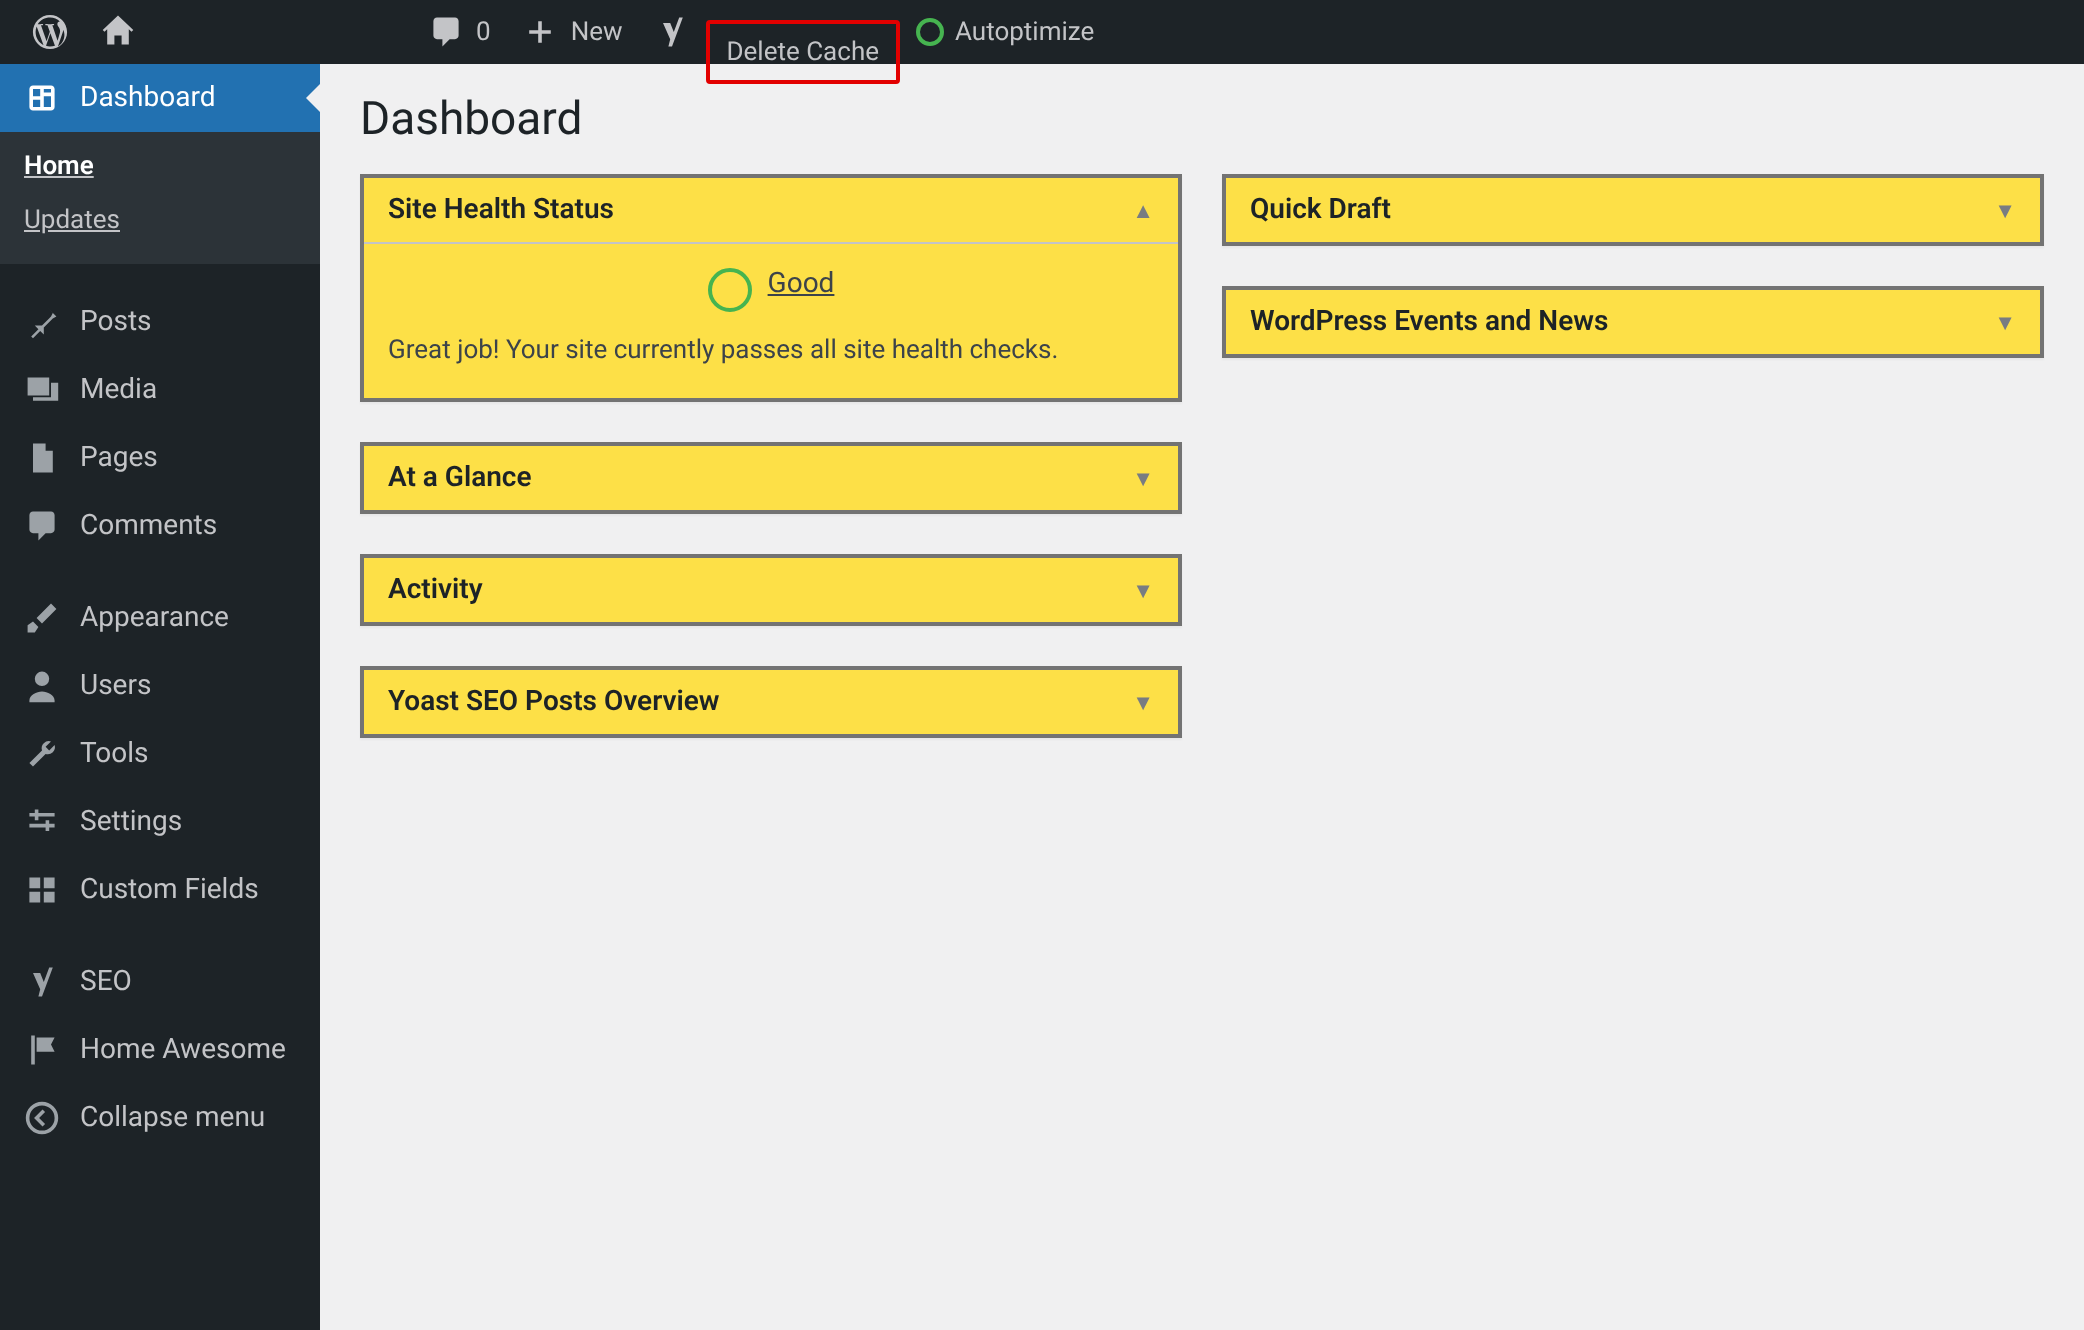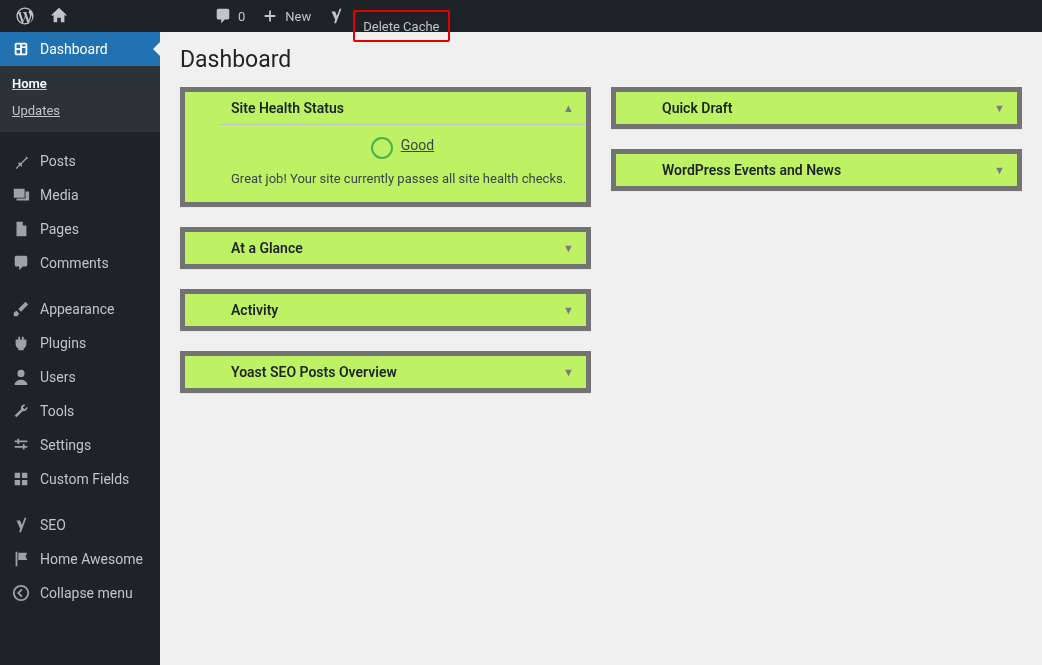--- a/index.html
+++ b/index.html
@@ -23,21 +23,21 @@
   .submenu a{ display:block; padding:6px 12px; color:#c3c4c7; text-decoration:none; font-size:13px; cursor:pointer;}
   .submenu a.active{ color:#fff; font-weight:600;}
   .menu-sep{ height:12px;}
   .arrow-current{ position:relative;}
   .arrow-current::after{ content:""; position:absolute; right:-1px; top:50%; transform:translateY(-50%); border:8px solid transparent; border-right-color:#f0f0f1;}
   
   .main{ flex:1; padding:14px 20px 20px 20px; overflow:auto;}
   .page-title{ font-size:23px; font-weight:400; color:#1d2327; margin-bottom:14px;}
   .columns{ display:flex; gap:20px;}
   .col{ flex:1; display:flex; flex-direction:column; gap:20px;}
-  .postbox{ background:#bef264; border:5px solid #737373; box-shadow:0 1px 1px rgba(0,0,0,.04);padding-left:34px;}
+  .postbox{ background:#fde047; border:2px solid #737373; box-shadow:0 1px 1px rgba(0,0,0,.04);}
   .postbox-header{ display:flex; align-items:center; justify-content:space-between; padding:8px 12px; border-bottom:1px solid #c3c4c7; cursor:pointer;}
   .postbox-header.collapsed{ border-bottom:none;}
   .postbox-header h2{ font-size:14px; font-weight:600; color:#1d2327;}
   .toggle-indicator{ color:#787c82; font-size:11px;}
   .postbox-body{ padding:12px 12px 16px 12px; color:#3c434a; font-size:13px;}
   .health-row{ display:flex; justify-content:center; gap:8px; margin-bottom:12px;text-decoration:underline;}
   .health-circle{ width:22px; height:22px; border:2px solid #46b450; border-radius:50%;}
   .health-label{ font-size:14px;}
 </style>
 </head>
@@ -68,20 +68,24 @@
     <span>New</span>
   </div>
   <div class="item">
     <svg viewBox="0 0 20 20">
         <path d="M14 2l-3 8-2-5H5l4 9-1 4h2l6-16z"></path>
       </svg>
   </div>
   <div class="item highlight">
     <span>Delete Cache</span>
   </div>
+  <div class="item">
+    <span class="autoptimize-icon"></span>
+    <span>Autoptimize</span>
+  </div>
 </div>
 
 <div class="layout">
 
   <div class="sidebar">
     <div class="menu-item current arrow-current">
       <svg viewBox="0 0 20 20">
           <path d="M3 5c0-1.1.9-2 2-2h10c1.1 0 2 .9 2 2v10c0 1.1-.9 2-2 2H5c-1.1 0-2-.9-2-2V5zm2 0v4h4V5H5zm6 0v2h4V5h-4zm0 4v6h4V9h-4zm-6 2v4h4v-4H5z"></path>
         </svg>
       <span>Dashboard</span>
@@ -114,26 +118,20 @@
           <path d="M5 2h10c1.1 0 2 .9 2 2v8c0 1.1-.9 2-2 2h-3l-4 4v-4H5c-1.1 0-2-.9-2-2V4c0-1.1.9-2 2-2z"></path>
         </svg>
       <span>Comments</span>
     </div>
     <div class="menu-sep"></div>
     <div class="menu-item">
       <svg viewBox="0 0 20 20">
           <path d="M15 2l3 3-8 8-3-3zM5 12l3 3-2 3H2v-4z"></path>
         </svg>
       <span>Appearance</span>
-    </div>
-    <div class="menu-item">
-      <svg viewBox="0 0 20 20">
-          <path d="M7 3v3H4v5c0 2 1 4 3 5v2h6v-2c2-1 3-3 3-5V6h-3V3h-2v3H9V3z"></path>
-        </svg>
-      <span>Plugins</span>
     </div>
     <div class="menu-item">
       <svg viewBox="0 0 20 20">
           <path d="M10 10a4 4 0 100-8 4 4 0 000 8zm-7 8c0-3 4-5 7-5s7 2 7 5v1H3z"></path>
         </svg>
       <span>Users</span>
     </div>
     <div class="menu-item">
       <svg viewBox="0 0 20 20">
           <path d="M17 5a4 4 0 01-5 5l-7 7-2-2 7-7a4 4 0 015-5l-3 3 2 2z"></path>

